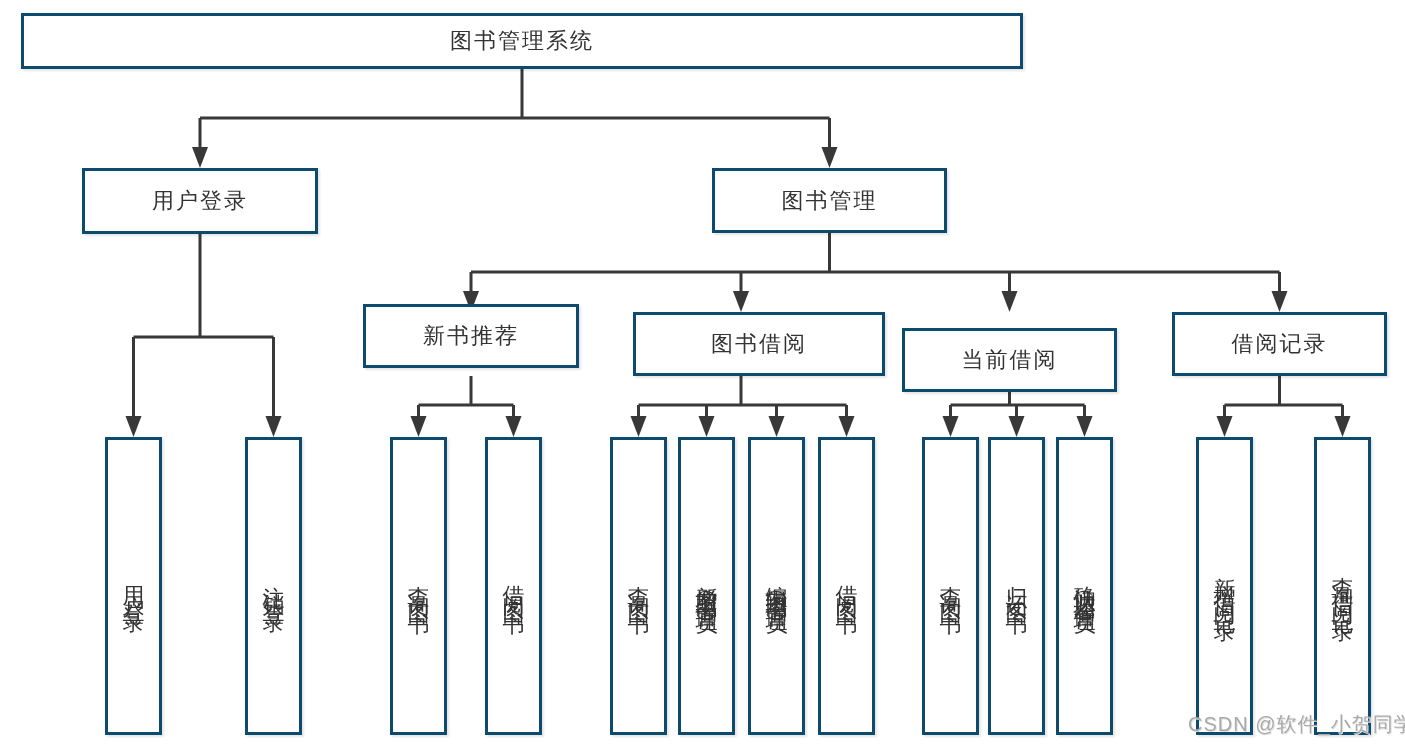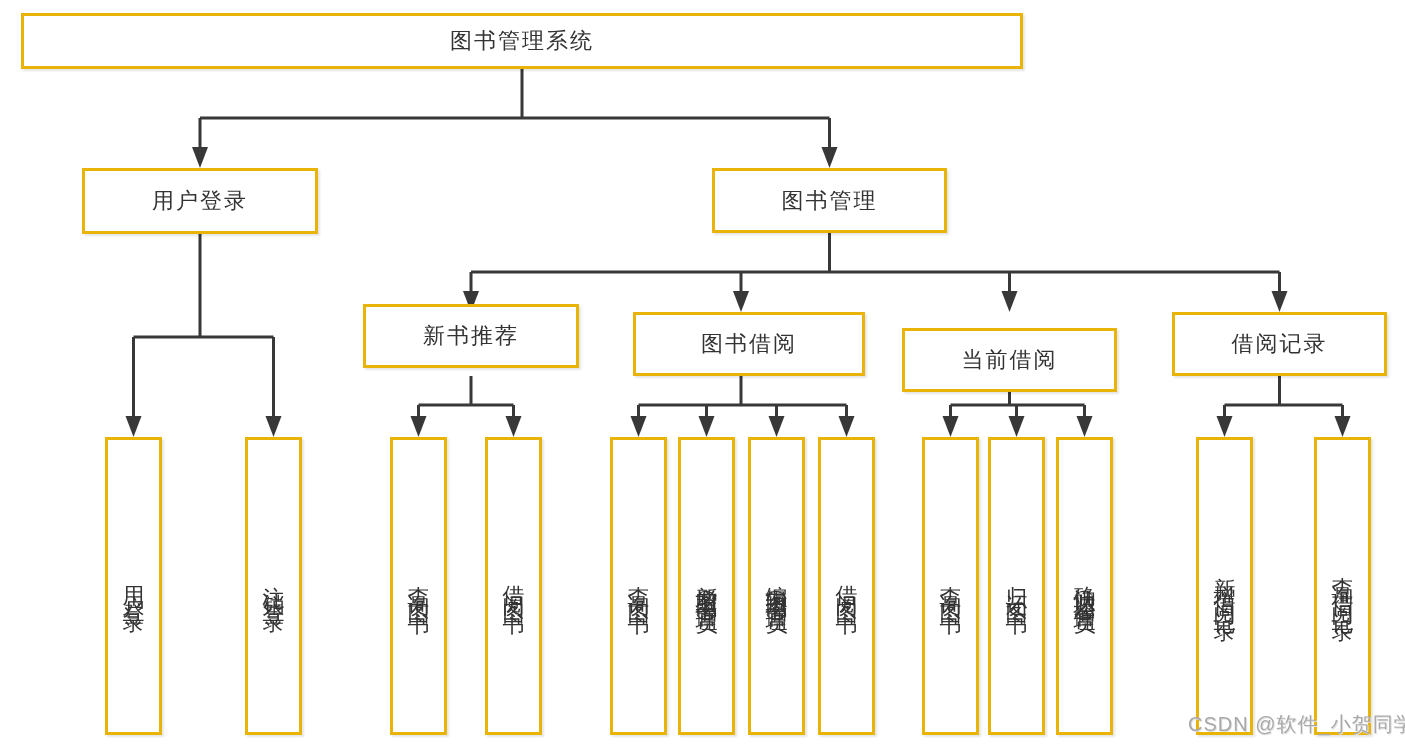--- a/index.html
+++ b/index.html
@@ -17,21 +17,21 @@
   }
   #wires {
     position: absolute;
     left: 0;
     top: 0;
     z-index: 1;
   }
   .node {
     position: absolute;
     box-sizing: border-box;
-    border: 3px solid #eab308;
+    border: 3px solid #0c4a6e;
     background: #ffffff;
     display: flex;
     align-items: center;
     justify-content: center;
     color: #333333;
     font-size: 22px;
     z-index: 2;
     box-shadow: 2px 2px 2px rgba(0,0,0,0.10);
   }
   .node .lbl {
@@ -103,21 +103,21 @@
     </div>
     <div class="node vertical" style="left: 105px; top: 437px; width: 57px; height: 298px;">
       <span class="lbl">用户登录</span>
     </div>
     <div class="node vertical" style="left: 245px; top: 437px; width: 57px; height: 298px;">
       <span class="lbl">注销登录</span>
     </div>
     <div class="node" style="left: 363px; top: 304px; width: 216px; height: 64px;">
       <span class="lbl">新书推荐</span>
     </div>
-    <div class="node" style="left: 633px; top: 312px; width: 232px; height: 64px;">
+    <div class="node" style="left: 633px; top: 312px; width: 252px; height: 64px;">
       <span class="lbl">图书借阅</span>
     </div>
     <div class="node" style="left: 902px; top: 328px; width: 215px; height: 64px;">
       <span class="lbl">当前借阅</span>
     </div>
     <div class="node" style="left: 1172px; top: 312px; width: 215px; height: 64px;">
       <span class="lbl">借阅记录</span>
     </div>
     <div class="node vertical" style="left: 390px; top: 437px; width: 57px; height: 298px;">
       <span class="lbl">查询图书</span>

